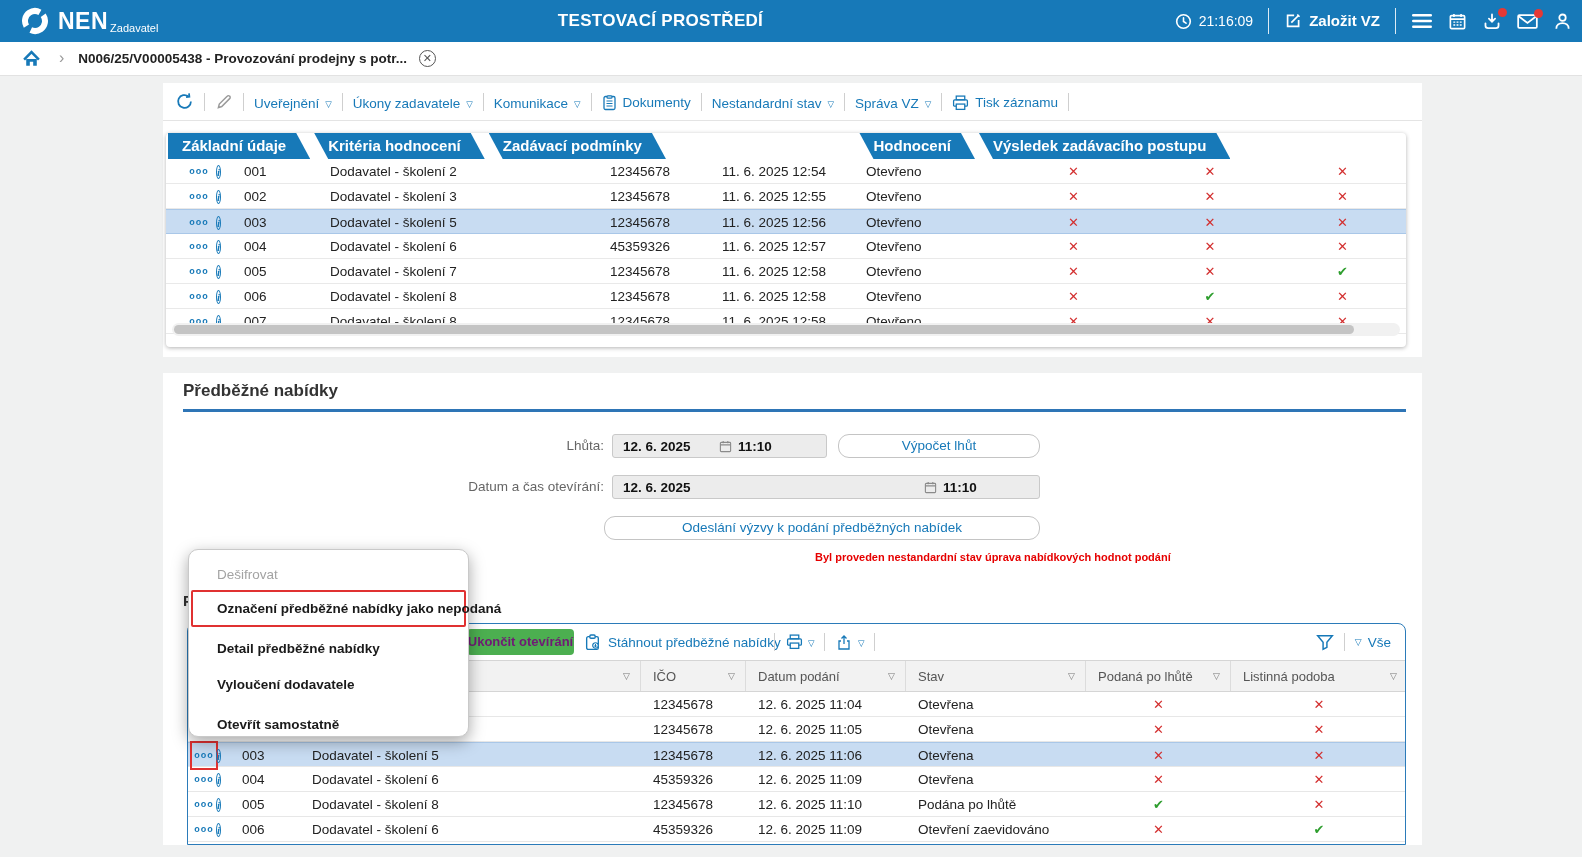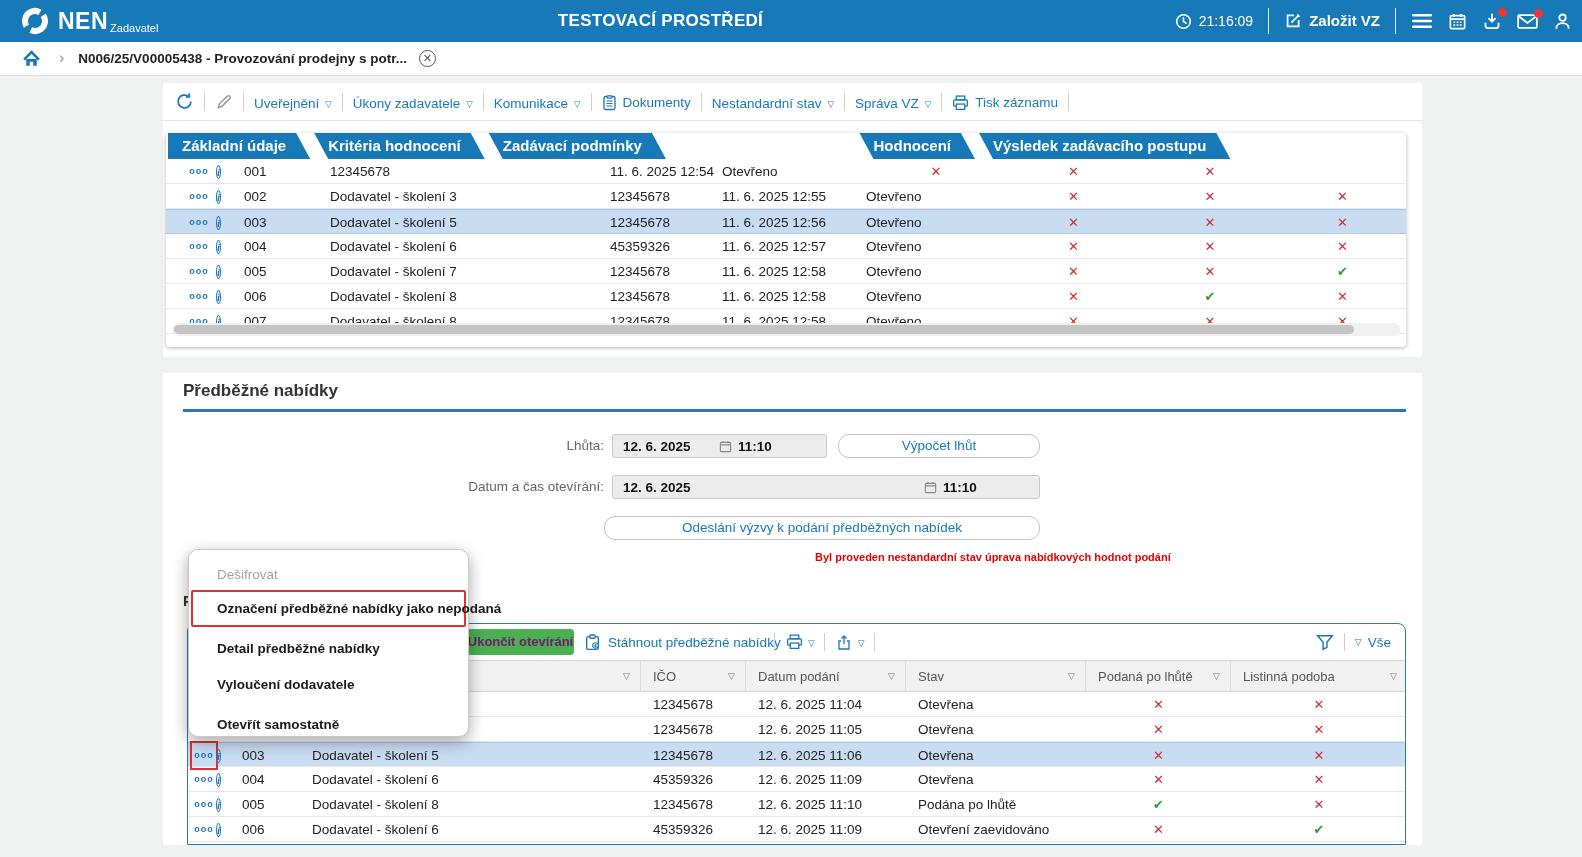--- a/index.html
+++ b/index.html
@@ -268,20 +268,21 @@
         <div class="tab active">Podání účastníků ZP</div>
         <div class="tab">Hodnocení</div>
         <div class="tab">Výsledek zadávacího postupu</div>
       </div>
     <div class="t1-rows" id="t1-rows">
         <div class="t1-row">
           <span class="cell"></span>
           <span class="ooo">ooo</span>
           <span class="cell"><span class="iicon">i</span></span>
           <span class="cell">001</span>
+          <span class="cell">Dodavatel - školení 2</span>
           <span class="cell">12345678</span>
           <span class="cell">11. 6. 2025 12:54</span>
           <span class="cell">Otevřeno</span>
           <span class="cell center"><span class="mark x">✕</span></span>
           <span class="cell center"><span class="mark x">✕</span></span>
           <span class="cell center"><span class="mark x">✕</span></span>
         </div>
         <div class="t1-row">
           <span class="cell"></span>
           <span class="ooo">ooo</span>

